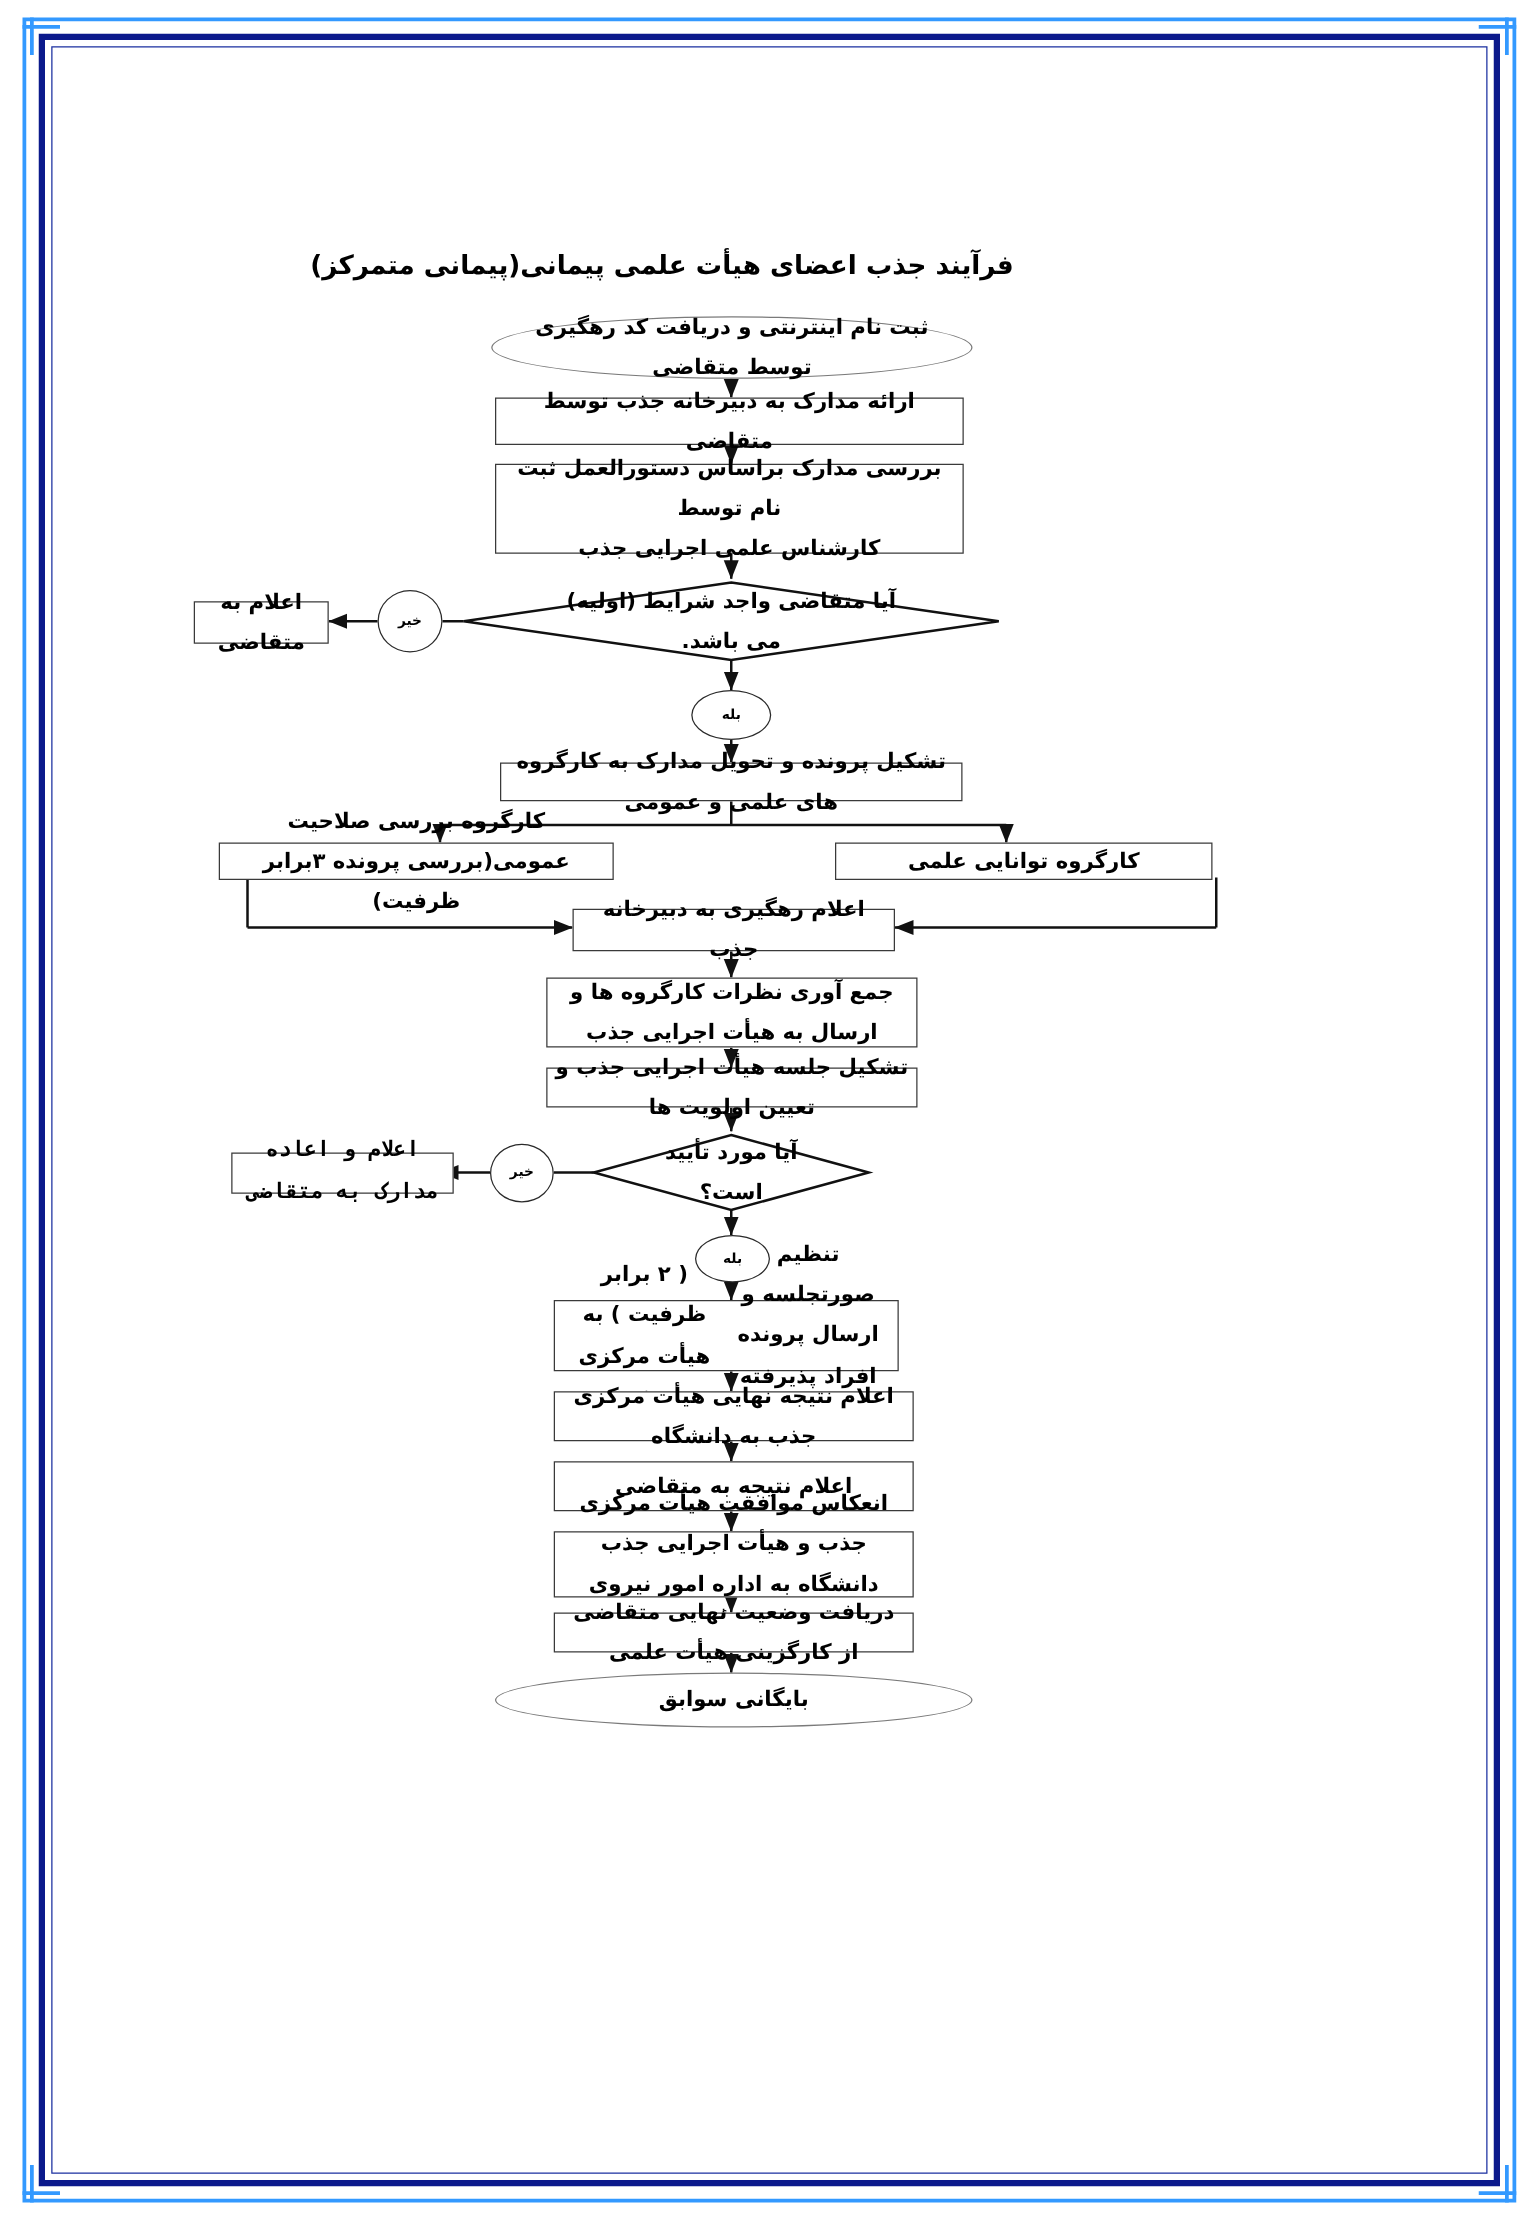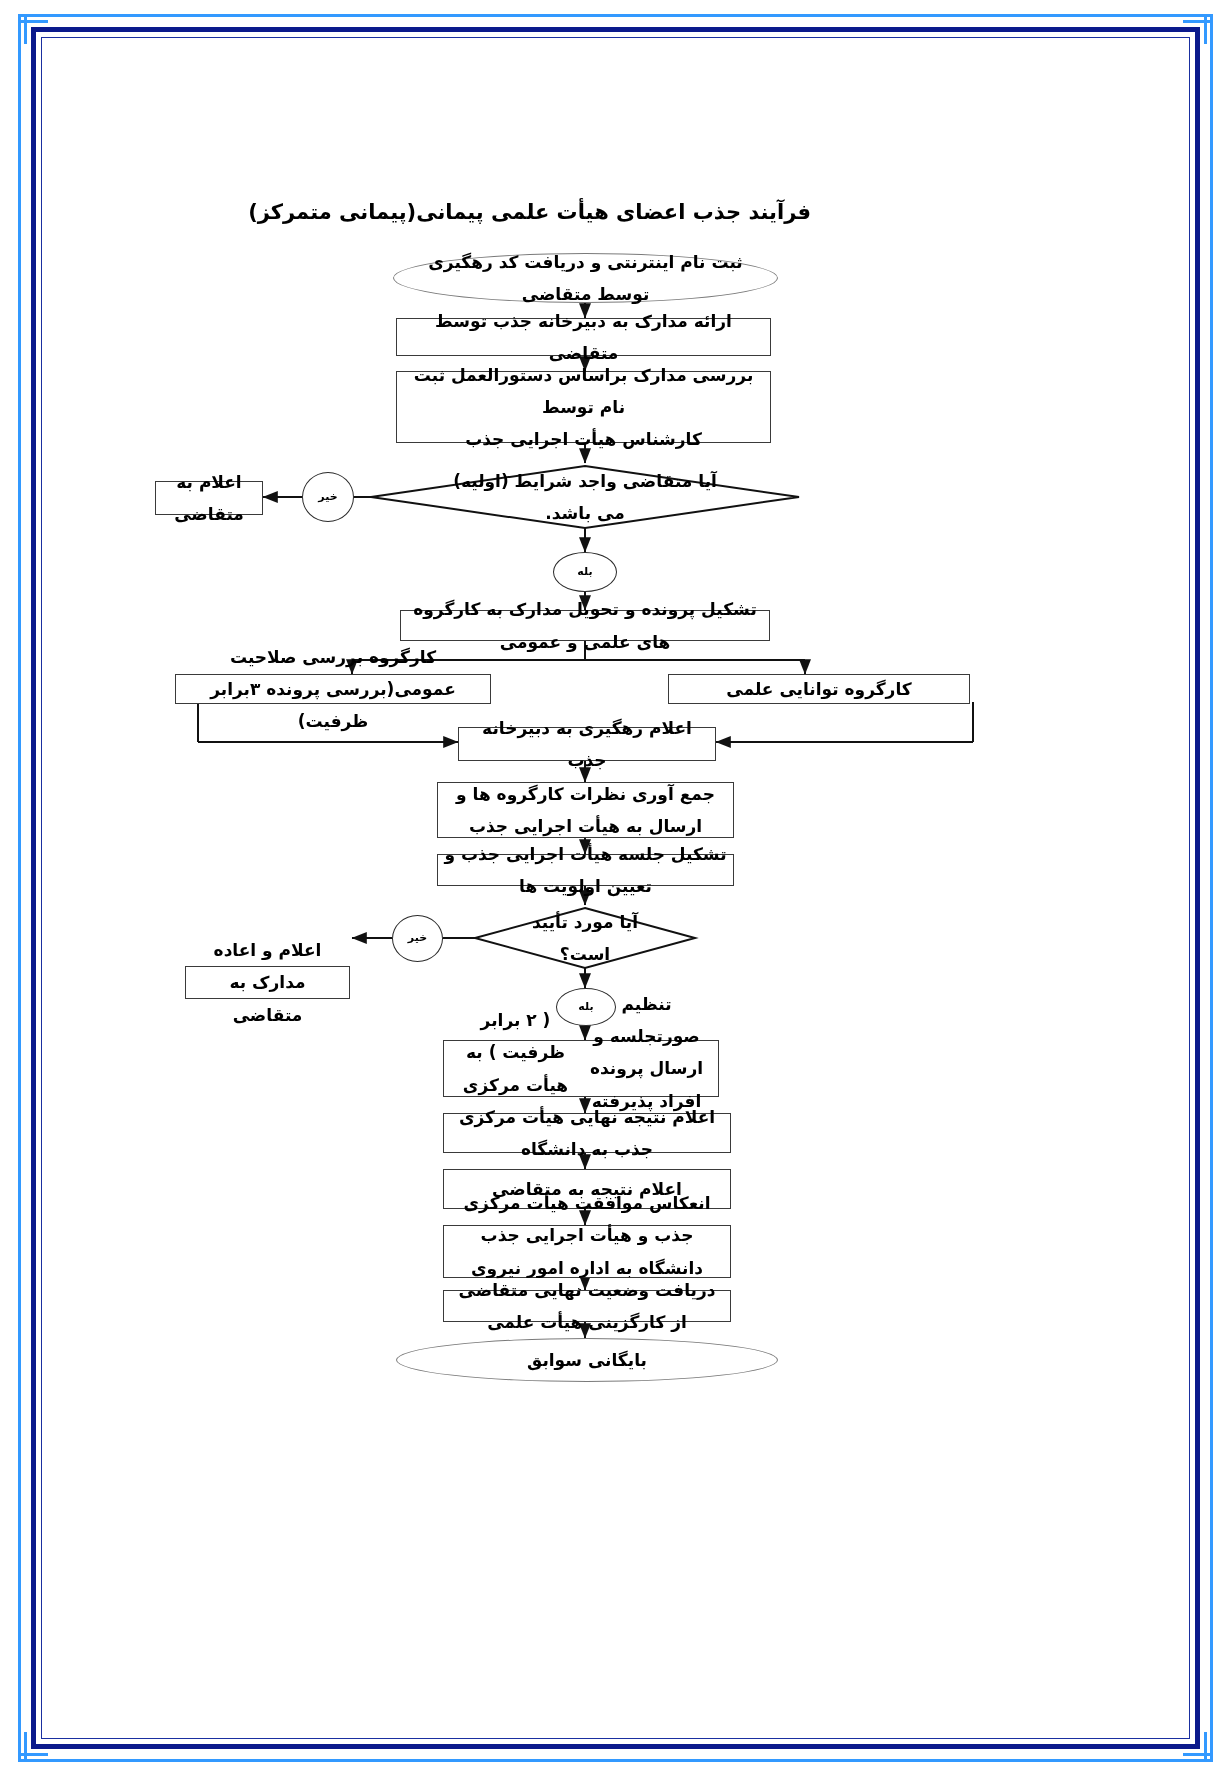--- a/index.html
+++ b/index.html
@@ -166,21 +166,21 @@
     <div class="node ellipse" style="left:393px;top:253px;width:385px;height:50px;">
       <span class="txt">ثبت نام اینترنتی و دریافت کد رهگیری توسط متقاضی</span>
     </div>
 
     <div class="node box" style="left:396px;top:318px;width:375px;height:38px;">
       <span class="txt">ارائه مدارک به دبیرخانه جذب توسط متقاضی</span>
     </div>
 
     <div class="node box" style="left:396px;top:371px;width:375px;height:72px;flex-direction:column;justify-content:center;">
       <span class="txt">بررسی مدارک براساس دستورالعمل ثبت نام توسط</span>
-      <span class="txt">کارشناس هیأت اجرایی جذب</span>
+      <span class="txt">کارشناس علمی اجرایی جذب</span>
     </div>
 
     <div class="node diamond-label" style="left:445px;top:482px;width:280px;height:30px;">
       <span class="txt">آیا متقاضی واجد شرایط (اولیه) می باشد.</span>
     </div>
 
     <div class="node circle" style="left:302px;top:472px;width:52px;height:50px;">
       <span class="txt">خیر</span>
     </div>
 
@@ -217,21 +217,21 @@
     </div>
 
     <div class="node diamond-label" style="left:505px;top:924px;width:160px;height:28px;">
       <span class="txt">آیا مورد تأیید است؟</span>
     </div>
 
     <div class="node circle" style="left:392px;top:915px;width:51px;height:47px;">
       <span class="txt">خیر</span>
     </div>
 
-    <div class="node box" style="left:185px;top:966px;width:165px;height:33px;">
+    <div class="node box" style="left:185px;top:922px;width:178px;height:33px;font-family:Liberation Mono, monospace;">
       <span class="txt">اعلام و اعاده مدارک به متقاضی</span>
     </div>
 
     <div class="node circle" style="left:556px;top:988px;width:60px;height:38px;">
       <span class="txt">بله</span>
     </div>
 
     <div class="node box" style="left:443px;top:1040px;width:276px;height:57px;flex-direction:row;justify-content:space-between;">
       <span class="txt">تنظیم صورتجلسه و ارسال پرونده افراد پذیرفته شده</span>
       <span class="txt">( ۲ برابر ظرفیت ) به هیأت مرکزی جذب</span>

